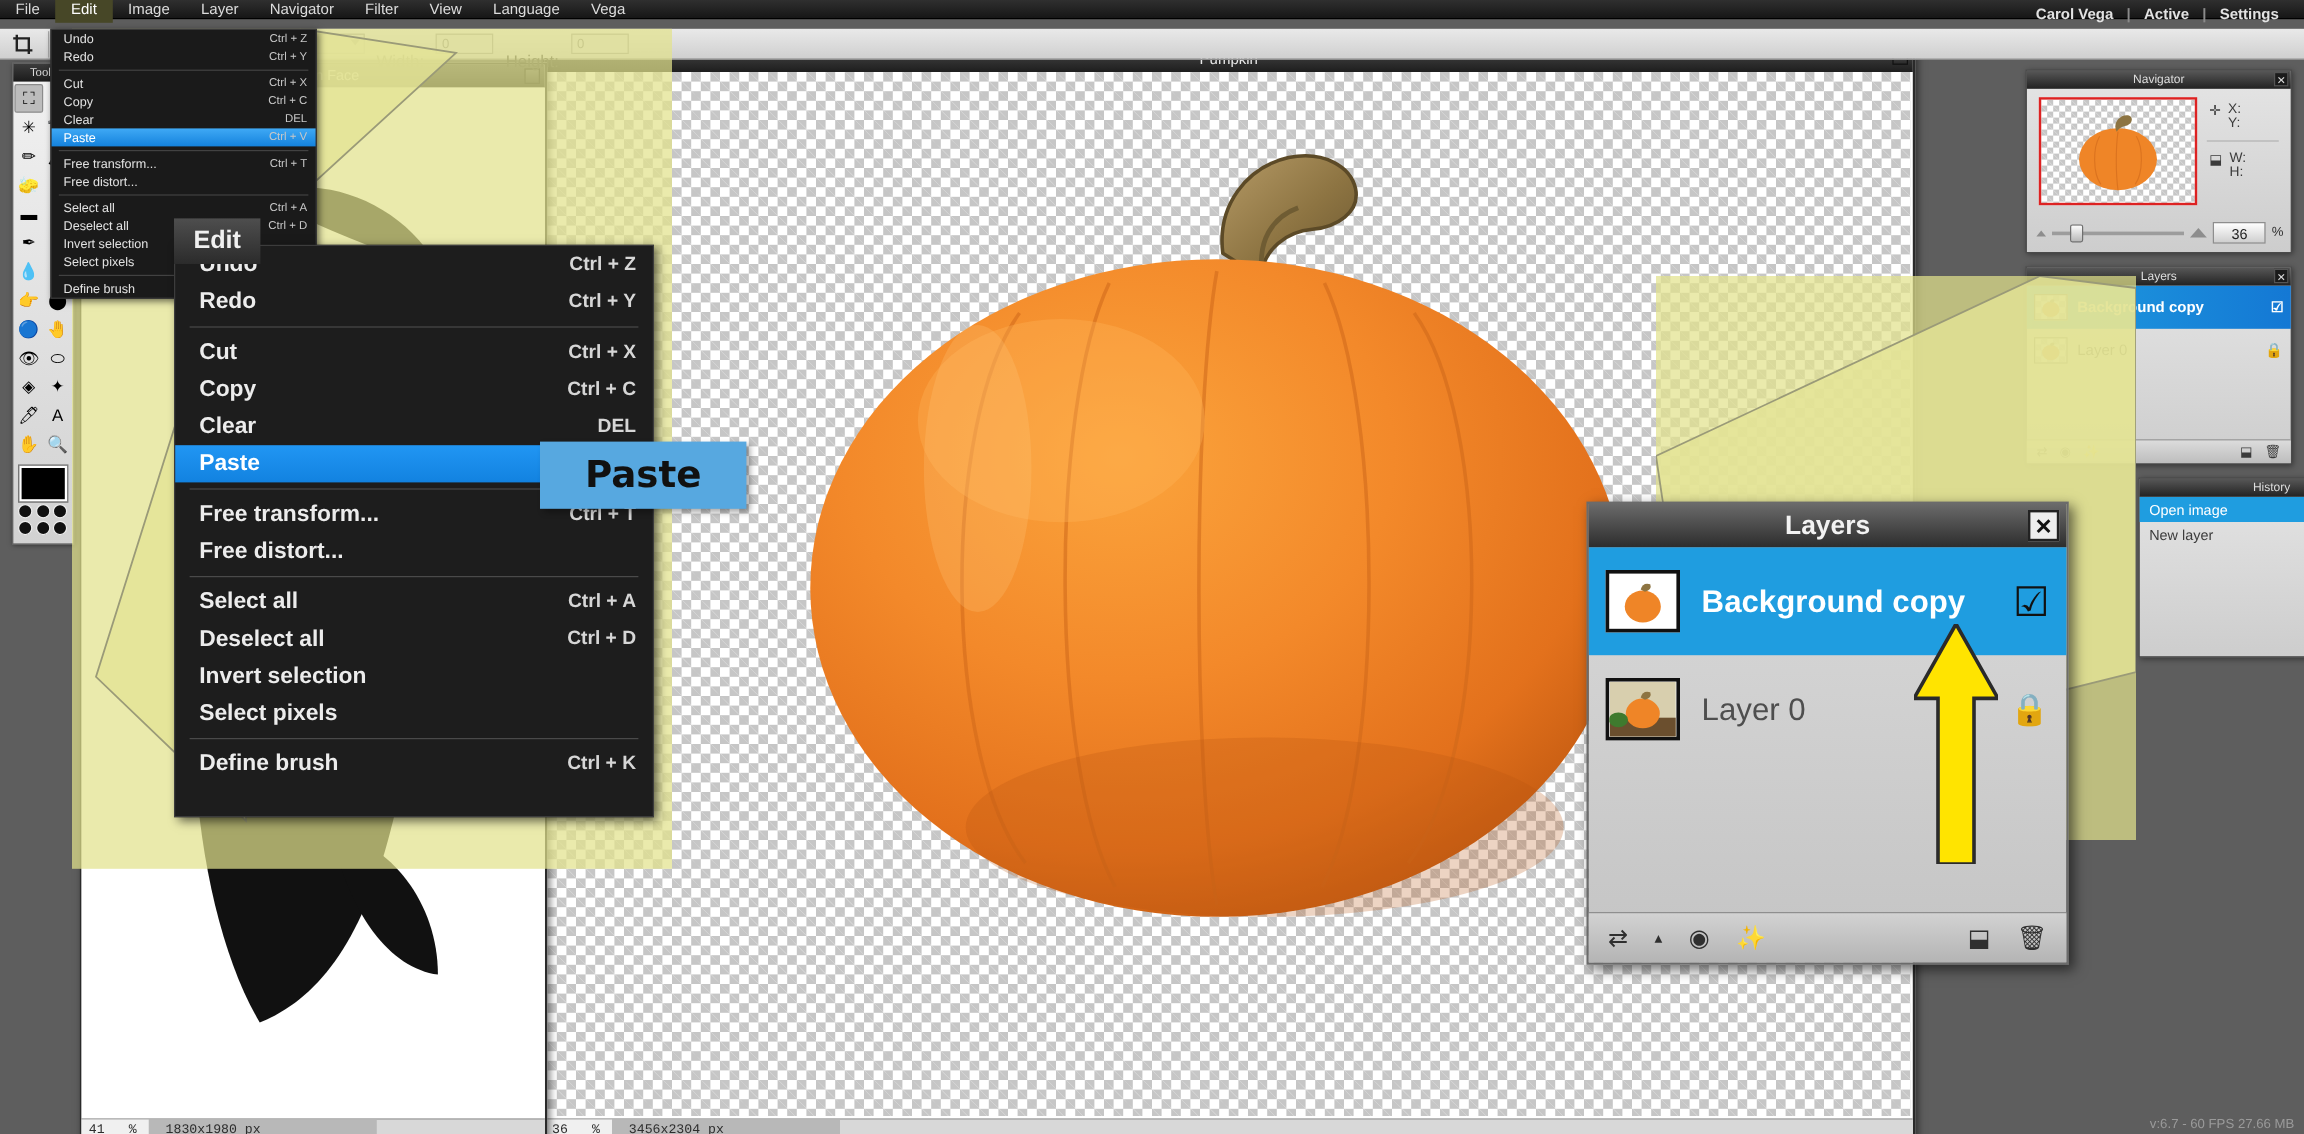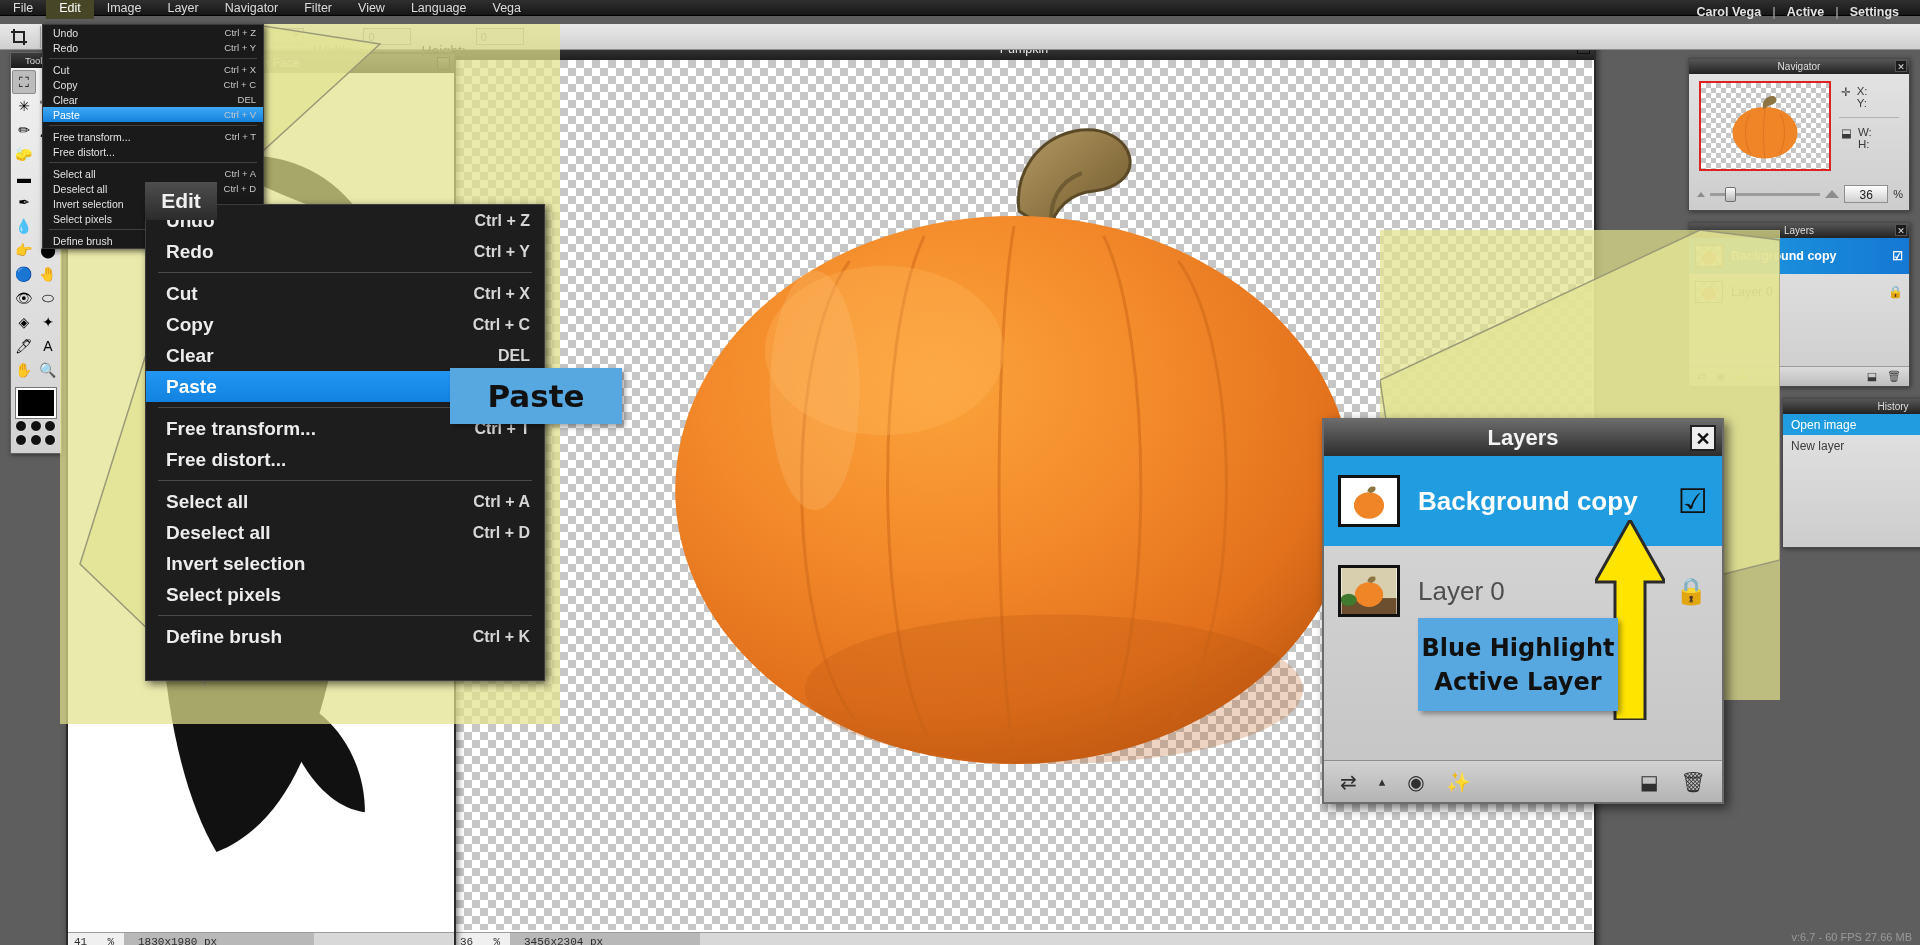--- a/index.html
+++ b/index.html
@@ -618,20 +618,16 @@
       <span>✨</span>
       <span style="margin-left:auto">⬓</span>
       <span>🗑</span>
     </div>
   </div>
 
   <svg id="yellowArrow" viewBox="0 0 70 200">
     <polygon points="35,0 70,62 50,62 50,200 20,200 20,62 0,62" fill="#ffe400" stroke="#2a2a2a" stroke-width="3"></polygon>
   </svg>
 
-  <div class="sticker" id="stickerHighlight">
-    <div>Blue Highlight</div>
-    <div>Active Layer</div>
-  </div>
 
   <div id="version">v:6.7 - 60 FPS 27.66 MB</div>
 
 </div>
 
 </body></html>

